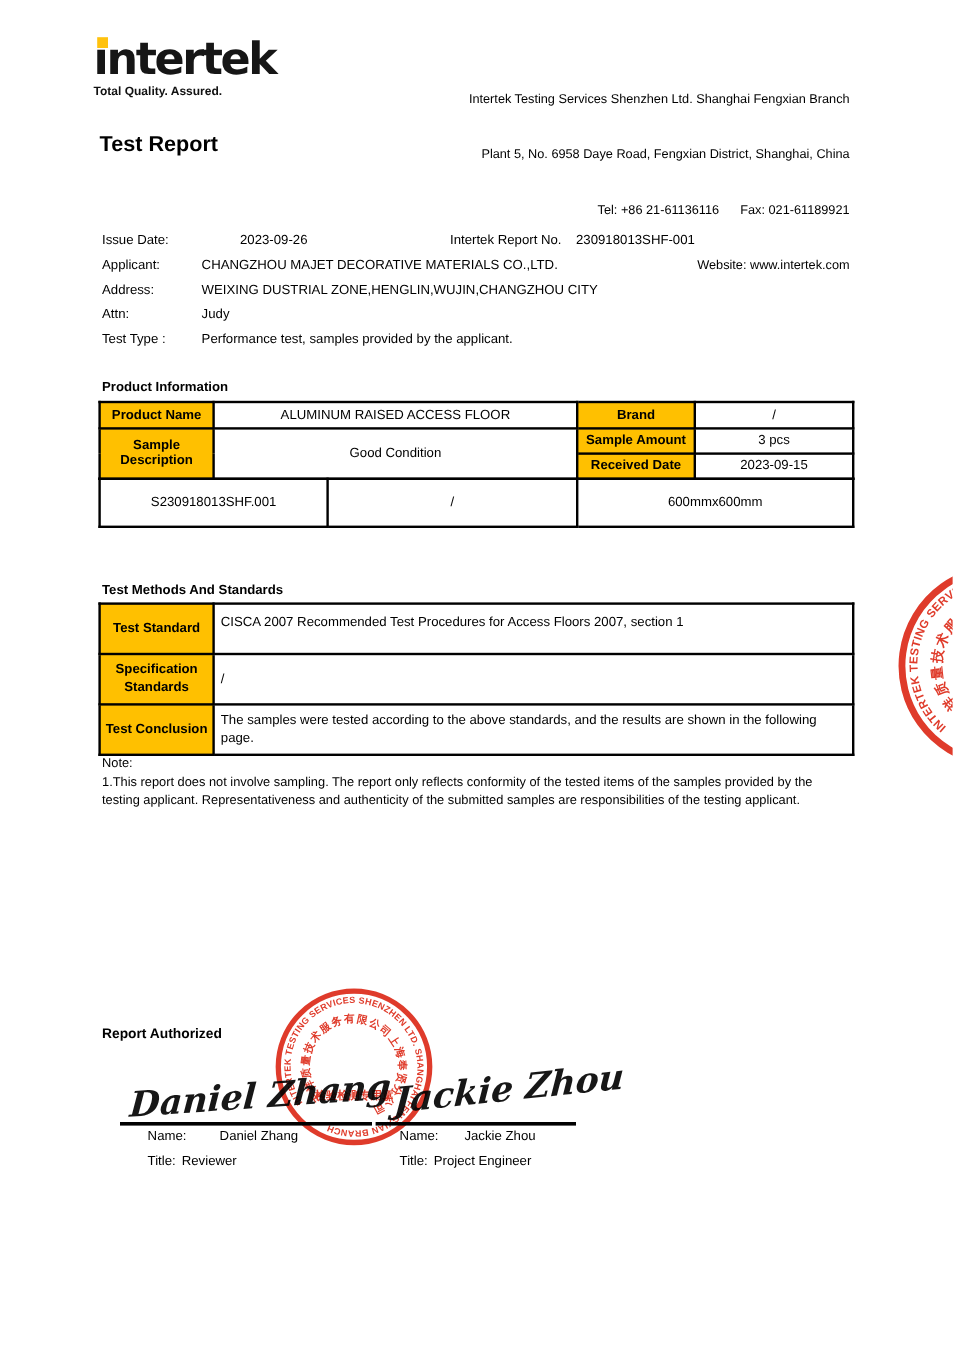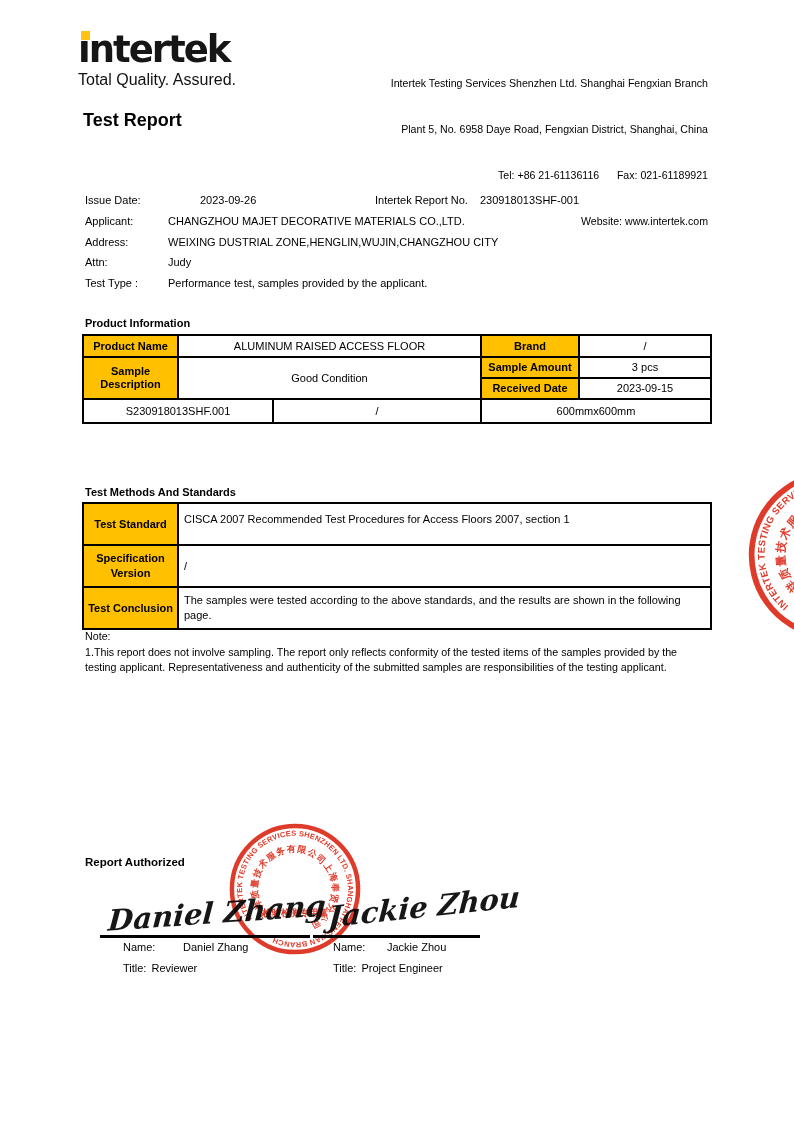--- a/index.html
+++ b/index.html
@@ -8,21 +8,21 @@
     position:relative; width:794px; height:1123px; background:#ffffff;
     overflow:hidden; font-family:"Liberation Sans", sans-serif; color:#000;
   }
   
   .logo { position:absolute; left:78px; top:30px; width:200px; }
   .logo-word {
     font-family:"DejaVu Sans", sans-serif; font-weight:bold; font-size:37px;
     letter-spacing:-2px; color:#161616; line-height:40px; position:relative;
   }
   .logo-dot { position:absolute; left:3px; top:1px; width:9px; height:9px; background:#ffc20e; }
-  .logo-tagline { font-size:16px; font-weight:normal; color:#111; margin-top:1px; letter-spacing:0px; }
+  .logo-tagline { font-size:10px; font-weight:bold; color:#111; margin-top:1px; letter-spacing:0px; }
   .header-address {
     position:absolute; right:86px; top:45px; text-align:right;
     font-size:10.6px; line-height:15.4px; color:#000; white-space:pre;
   }
   .doc-title { position:absolute; left:83px; top:110px; font-size:18px; font-weight:bold; color:#000; }
 
   
   .info-block { position:absolute; left:85px; top:190px; width:640px; font-size:11px; }
   .info-row { display:flex; height:20.7px; align-items:center; }
   .il { display:inline-block; width:83px; flex:none; }
@@ -151,42 +151,42 @@
   </tbody>
     </table>
 
   <table class="dtable" style="top:398px;">
     <colgroup>
         <col style="width:190px">
         <col style="width:208px">
         <col style="width:230px">
       </colgroup>
     <tbody>
-    <tr style="height:24px">
+    <tr style="height:40px">
       <td>S230918013SHF.001</td>
       <td>/</td>
       <td>600mmx600mm</td>
     </tr>
   </tbody>
     </table>
 
   <div class="sec-heading" style="left:85px; top:486px;">Test Methods And Standards</div>
 
   <table class="dtable tm" style="top:502px;">
     <colgroup>
         <col style="width:95px">
         <col style="width:533px">
       </colgroup>
     <tbody>
         <tr style="height:42px">
       <td class="hdr">Test Standard</td>
       <td class="tleft" style="vertical-align:top; padding-top:8px;">CISCA 2007 Recommended Test Procedures for Access Floors 2007, section 1</td>
     </tr>
     <tr style="height:42px">
-      <td class="hdr">Specification Version</td>
+      <td class="hdr">Specification Standards</td>
       <td class="tleft">/</td>
     </tr>
     <tr style="height:42px">
       <td class="hdr">Test Conclusion</td>
       <td class="tleft">The samples were tested according to the above standards, and the results are shown in the following page.</td>
     </tr>
   </tbody>
     </table>
 
   <div class="note">

